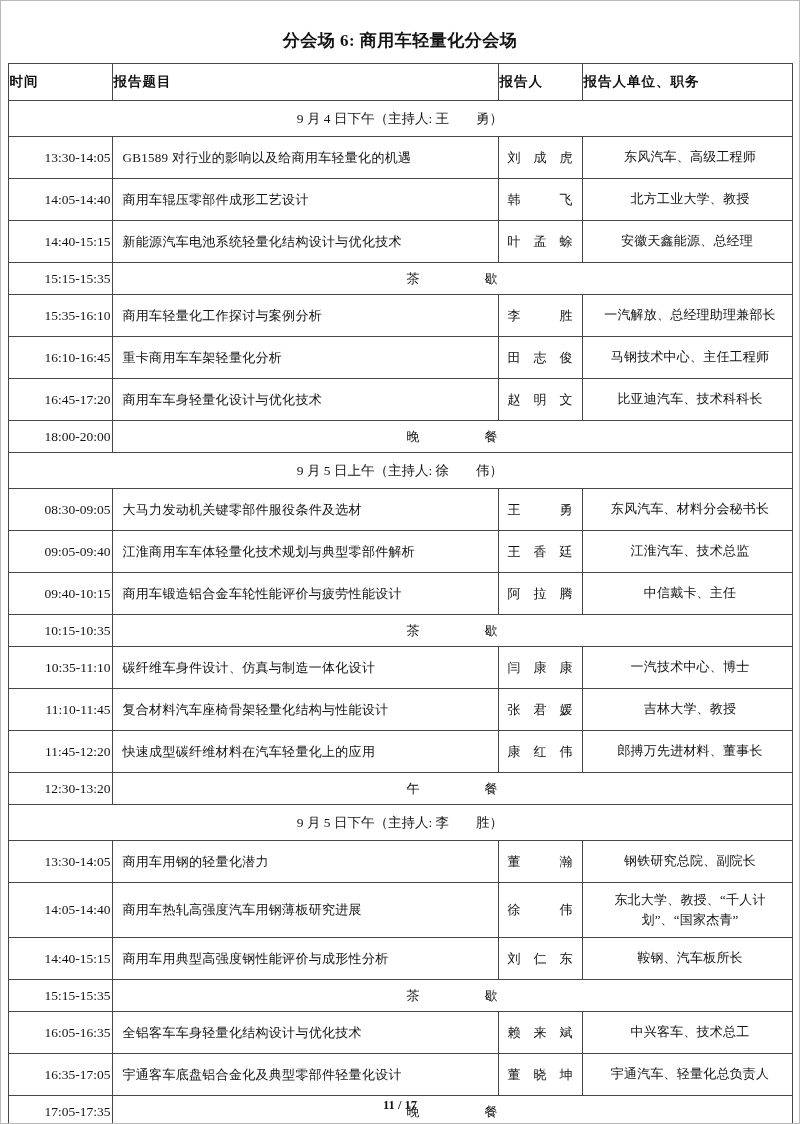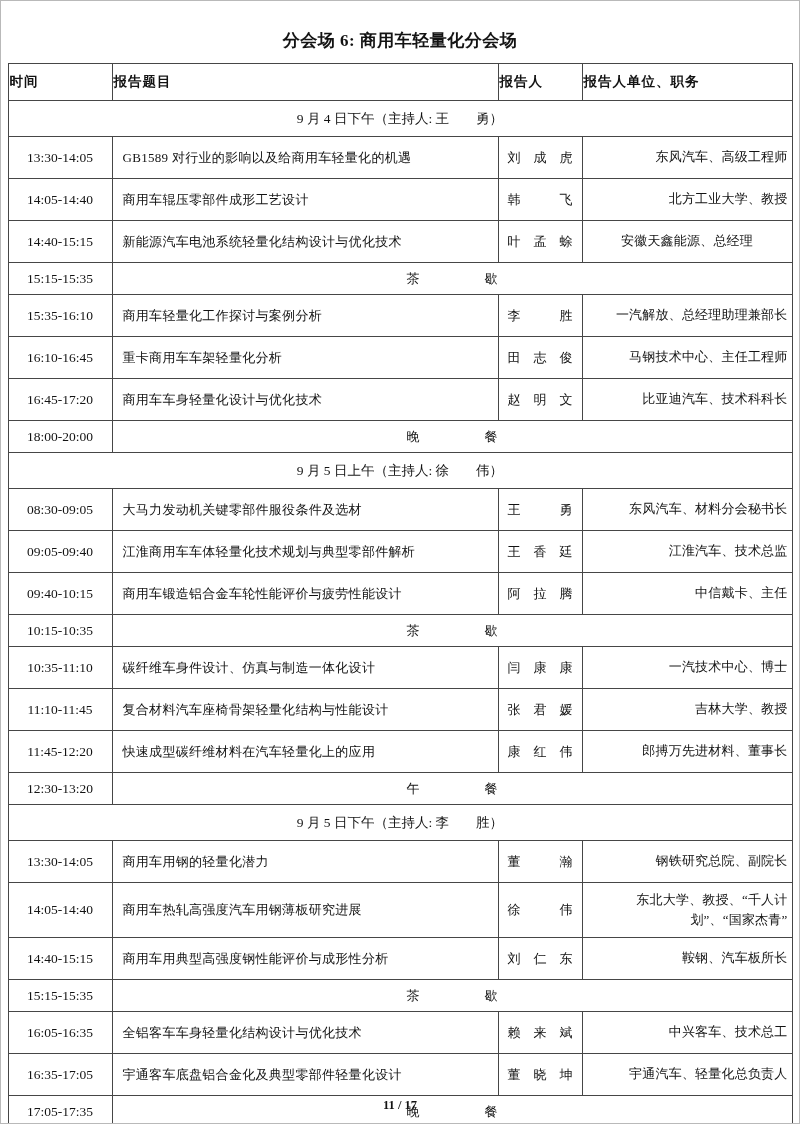--- a/index.html
+++ b/index.html
@@ -38,24 +38,24 @@
   col.w-title { width:386px; }
   col.w-spk   { width:84px;  }
   col.w-affil { width:210px; }
 
   tr.r-head th { height:34px; font-size:13.5px; font-weight:bold; text-align:left; letter-spacing:1px; }
   tr.r-section td { height:33px; font-size:13.5px; text-align:center; }
   tr.r-talk td { height:37px; }
   tr.r-talk.tall td { height:50px; }
   tr.r-break td { height:29px; }
 
-  td.c-time { text-align:center; font-size:13.5px; white-space:nowrap; }
+  td.c-time { text-align:right; font-size:13.5px; white-space:nowrap; }
   td.c-title { font-size:13px; text-align:left; padding:0 6px 0 10px; letter-spacing:0.3px; }
   td.c-speaker { font-size:13px; padding:0 9px; text-align:justify; text-align-last:justify; }
-  td.c-affil { font-size:13px; text-align:right; padding:2px 4px 2px 10px; line-height:1.55; letter-spacing:0.2px; }
+  td.c-affil { font-size:13px; text-align:center; padding:2px 4px 2px 10px; line-height:1.55; letter-spacing:0.2px; }
   td.c-affil.center { text-align:center; padding:2px 4px; }
   td.c-span { text-align:center; font-size:13px; }
 
   .page-footer {
     position:absolute;
     left:0; right:0;
     bottom:10px;
     text-align:center;
     font-size:12.5px;
     font-weight:bold;

